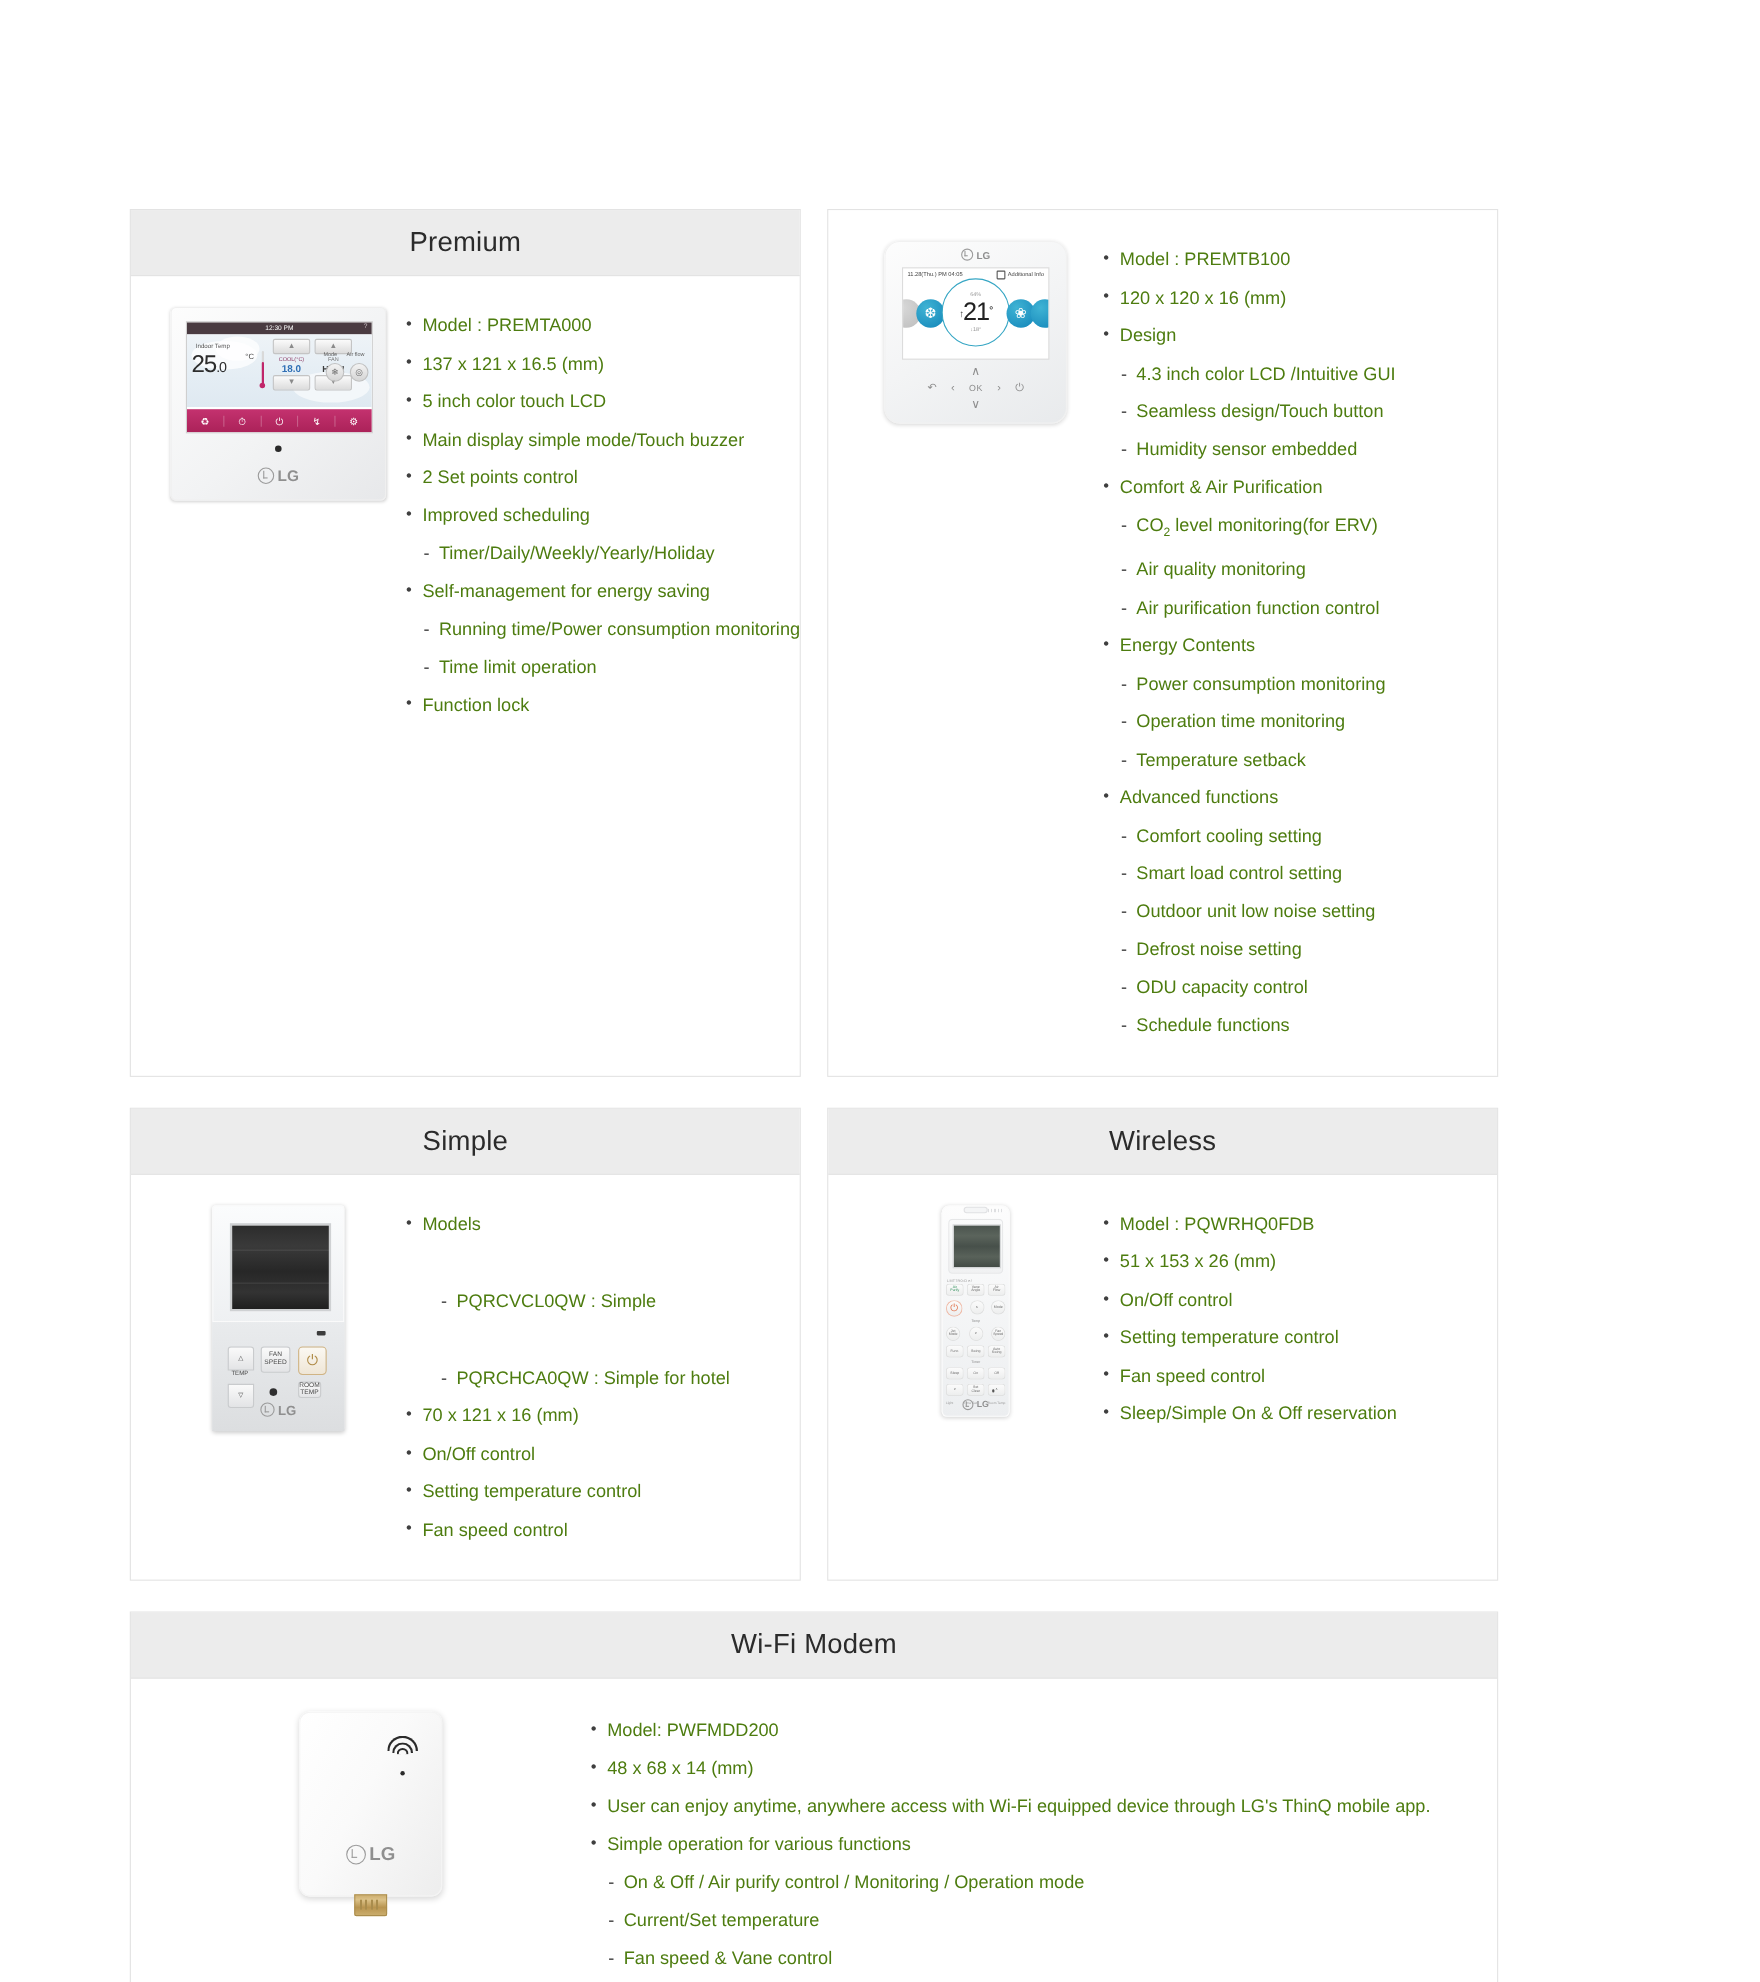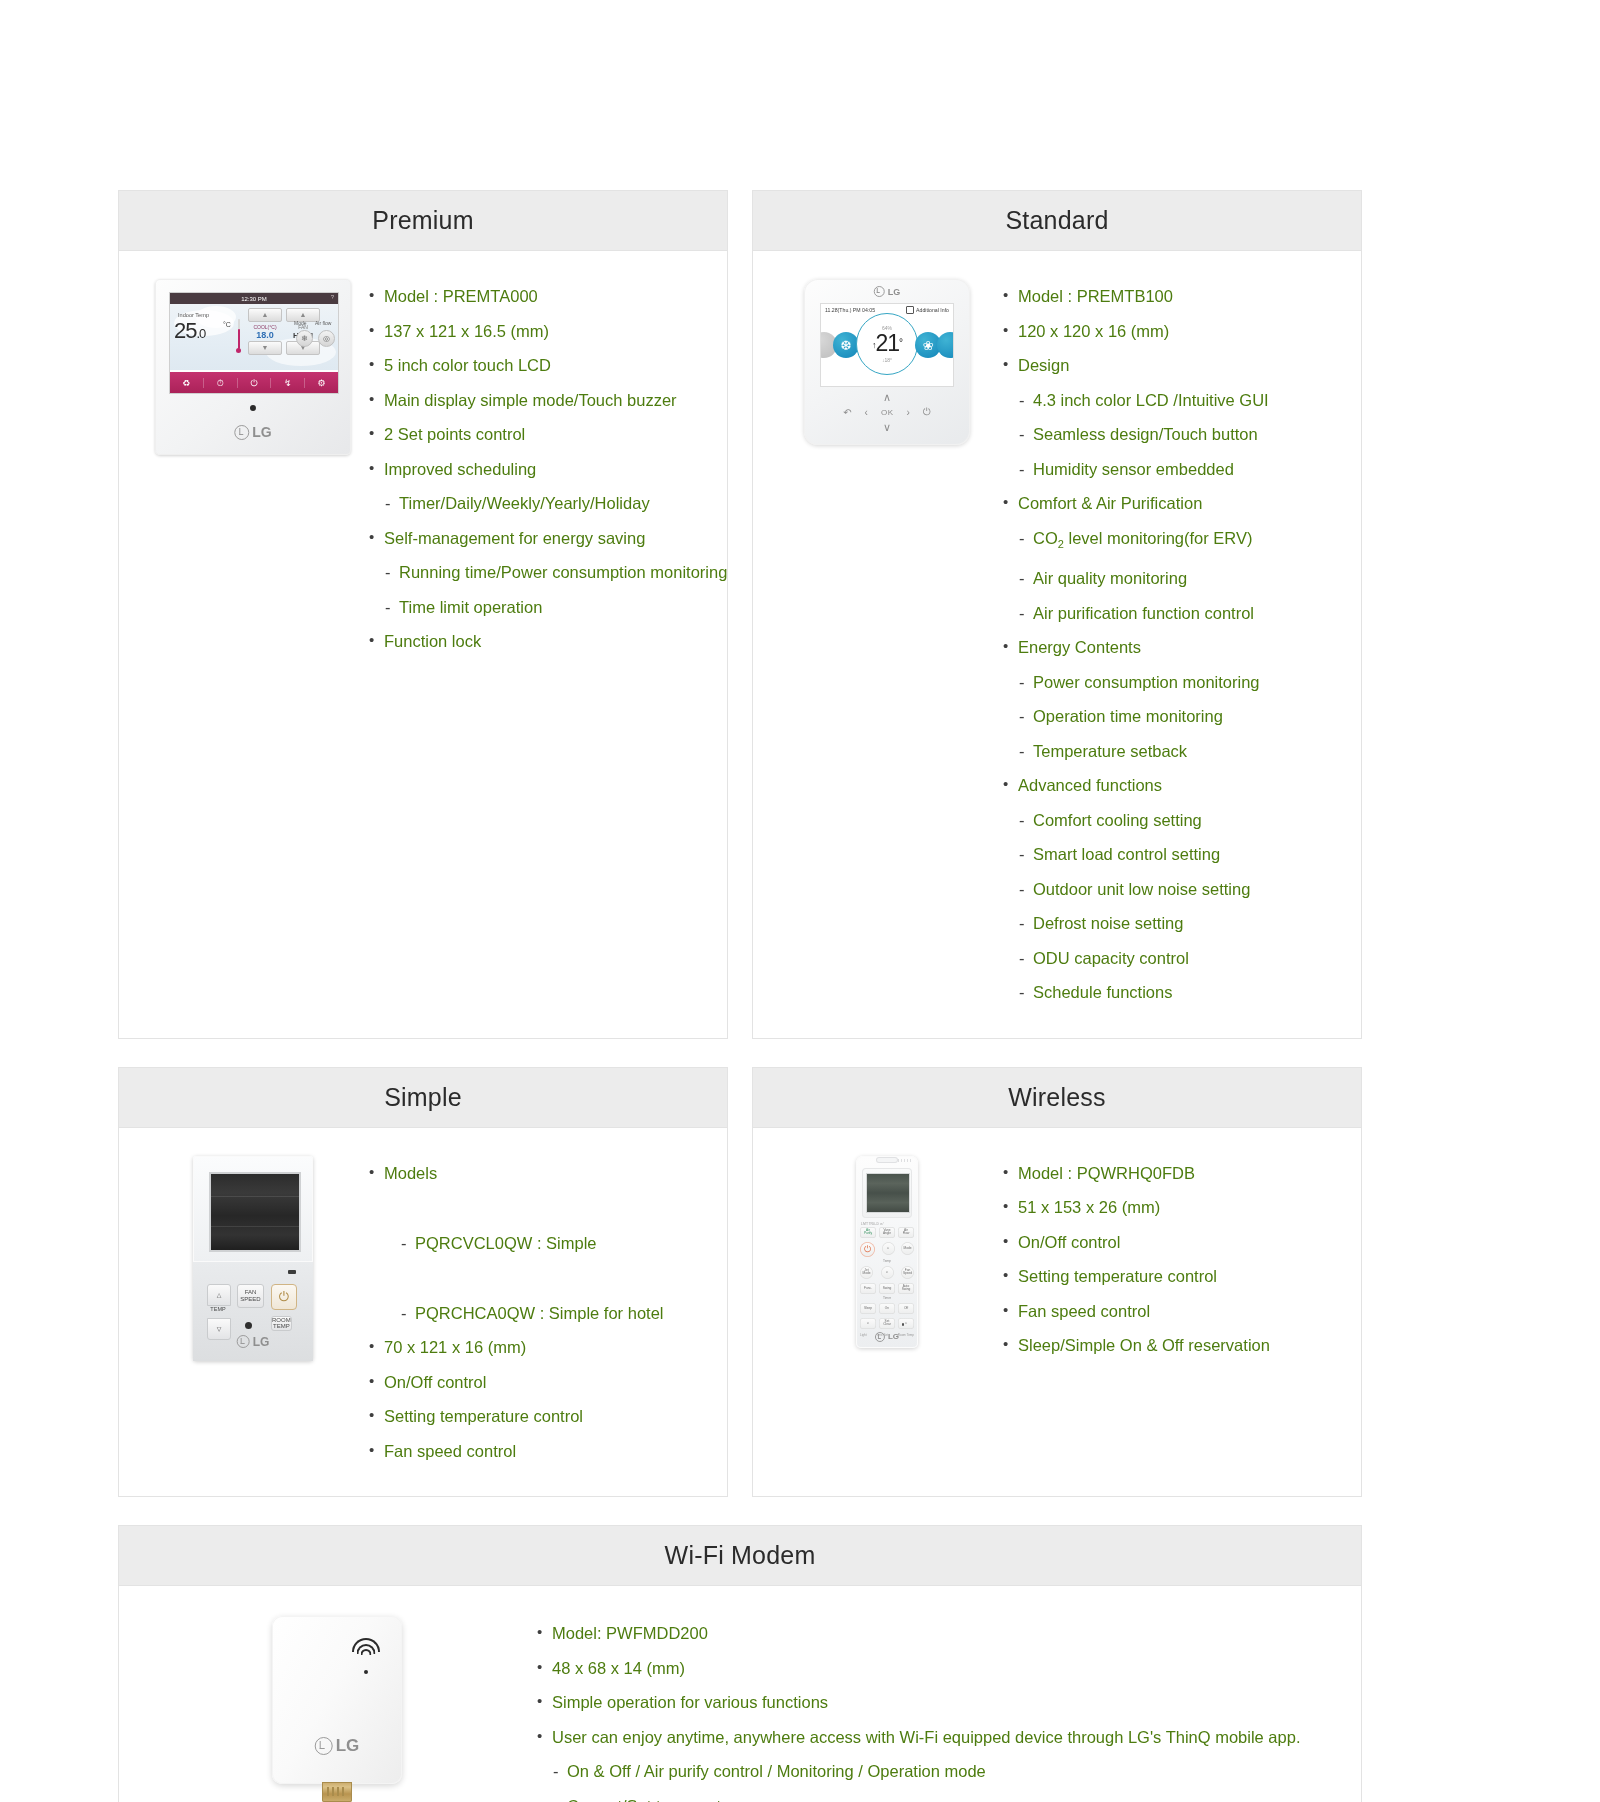--- a/index.html
+++ b/index.html
@@ -402,23 +402,20 @@
               <li class="lvl1">Self-management for energy saving</li>
               <li class="lvl2">Running time/Power consumption monitoring</li>
               <li class="lvl2">Time limit operation</li>
               <li class="lvl1">Function lock</li>
             </ul>
         </div>
       </div>
     </div>
 
     <div class="card half" style="min-height:643px">
-      <div class="card-header">
-        <div class="card-title">Standard</div>
-      </div>
       <div class="card-body">
         <div class="device-col">
           <div class="std-dev">
             <div class="std-lg lg-logo">
               <span class="lg-mark"></span>
               <span>LG</span>
             </div>
             <div class="std-screen">
               <div class="std-statusbar">
                 <span class="std-date">11.28(Thu.) PM 04:05</span>
@@ -623,22 +620,22 @@
                 <span>LG</span>
               </div>
             </div>
             <div class="modem-usb"></div>
           </div>
         </div>
         <div class="spec-col">
           <ul class="specs">
               <li class="lvl1">Model: PWFMDD200</li>
               <li class="lvl1">48 x 68 x 14 (mm)</li>
+              <li class="lvl1">User can enjoy anytime, anywhere access with Wi-Fi equipped device through LG's ThinQ mobile app.</li>
               <li class="lvl1">Simple operation for various functions</li>
-              <li class="lvl1">User can enjoy anytime, anywhere access with Wi-Fi equipped device through LG's ThinQ mobile app.</li>
               <li class="lvl2">On &amp; Off / Air purify control / Monitoring / Operation mode</li>
               <li class="lvl2">Current/Set temperature</li>
               <li class="lvl2">Fan speed &amp; Vane control</li>
               <li class="lvl2">Reservation (Sleep, Weekly On / Off)</li>
             </ul>
         </div>
       </div>
     </div>
   </div>
 

